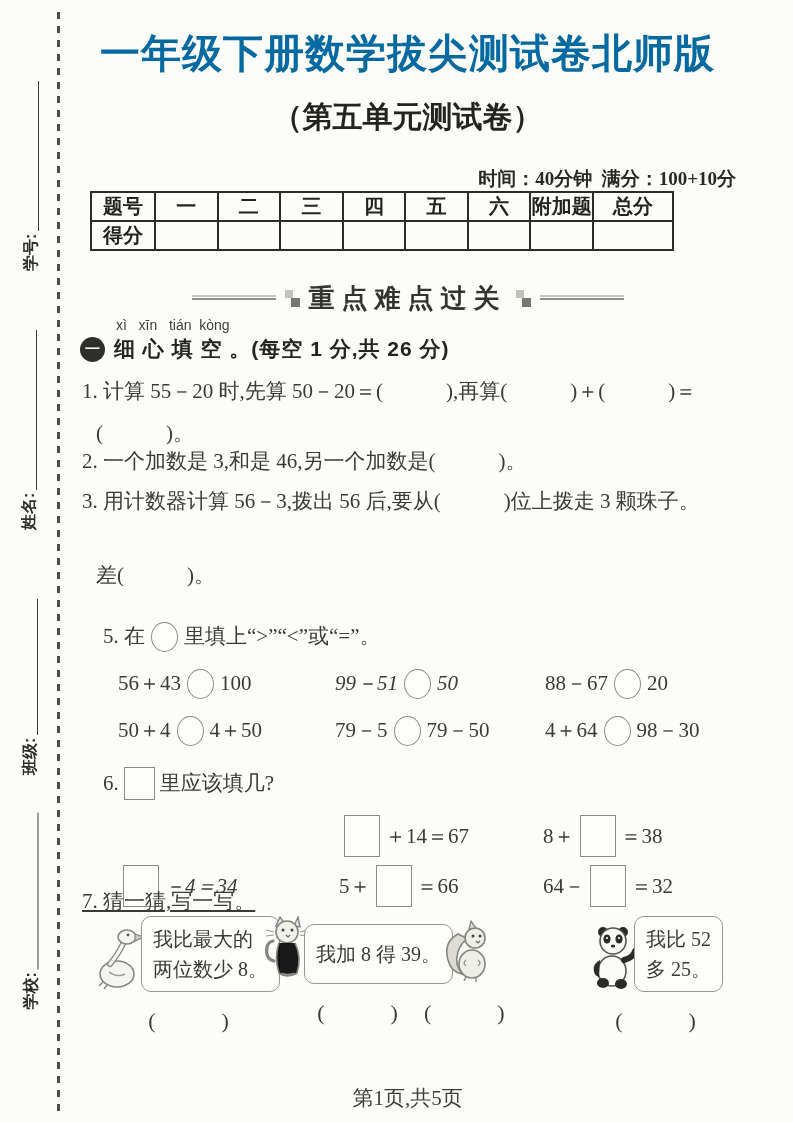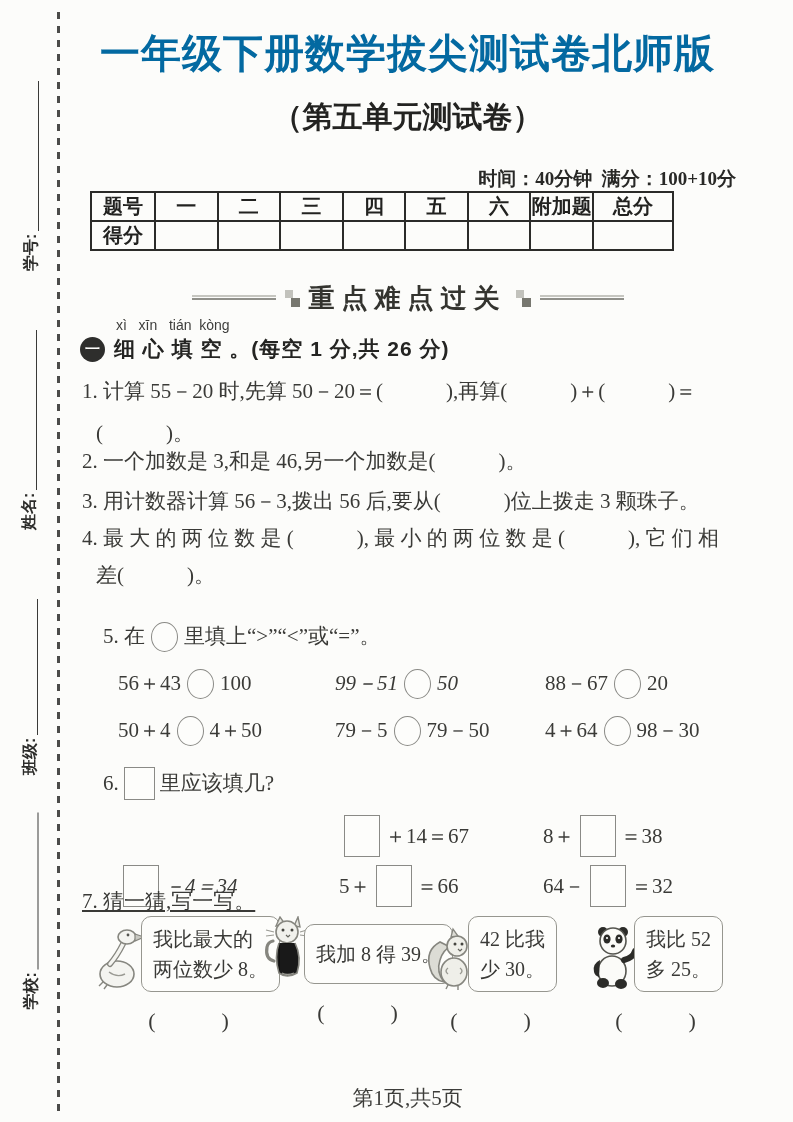--- a/index.html
+++ b/index.html
@@ -157,21 +157,20 @@
     <span class="sec-title">细 心 填 空 。(每空 1 分,共 26 分)</span>
   </div>
 
   <div class="q-line" style="top:377px;">1. 计算 55－20 时,先算 50－20＝(　　　),再算(　　　)＋(　　　)＝</div>
   <div class="q-line" style="top:419px; left:96px;">(　　　)。</div>
 
   <div class="q-line" style="top:447px;">2. 一个加数是 3,和是 46,另一个加数是(　　　)。</div>
 
   <div class="q-line" style="top:487px;">3. 用计数器计算 56－3,拨出 56 后,要从(　　　)位上拨走 3 颗珠子。</div>
 
-  <div class="q-line" style="top:524px;">4. 最 大 的 两 位 数 是 (　　　), 最 小 的 两 位 数 是 (　　　), 它 们 相</div>
   <div class="q-line" style="top:561px; left:96px;">差(　　　)。</div>
 
   <div class="q-line" style="top:597px;">
     <span>5. 在</span><span class="cmp-circle"></span><span>里填上“&gt;”“&lt;”或“=”。</span>
   </div>
   <div class="q-line" style="top:644px; left:97px;">
     <span>56＋43</span><span class="cmp-circle"></span><span>100</span>
   </div>
   <div class="q-line" style="top:644px; left:314px;font-style:italic;">
     <span>99－51</span><span class="cmp-circle"></span><span>50</span>
@@ -254,22 +253,20 @@
         <path d="M16 18 q-15 8 -10 26 q3 12 14 14 q-8-10 -4-22 q3-10 10-13 z" fill="#dcdcd5" stroke="#86867f" stroke-width="1.6"></path>
         <ellipse cx="30" cy="48" rx="13" ry="14" fill="#efefe9" stroke="#86867f" stroke-width="1.6"></ellipse>
         <circle cx="33" cy="22" r="10" fill="#efefe9" stroke="#86867f" stroke-width="1.6"></circle>
         <path d="M27 13 l2-8 5 7 z" fill="#dcdcd5" stroke="#86867f" stroke-width="1.3"></path>
         <circle cx="31" cy="20" r="1.5" fill="#44443f"></circle>
         <circle cx="38" cy="20" r="1.5" fill="#44443f"></circle>
         <path d="M34 25 l2 2 2-2" fill="none" stroke="#66665f" stroke-width="1.2"></path>
         <path d="M24 44 q-4 3 0 6 M36 44 q4 3 0 6" fill="none" stroke="#9a9a93" stroke-width="1.4"></path>
         <path d="M24 61 l-2 4 M34 62 l0 4" stroke="#86867f" stroke-width="1.4"></path>
       </svg>
-      <div class="bubble">42 比我
-少 30。</div>
     </div>
     <div class="answer">(　　　)</div>
   </div>
 
   <div class="animal-group" style="left:588px; top:916px;">
     <div class="animal-row">
       <svg class="animal-art" width="50" height="66" viewBox="0 0 50 66">
         <circle cx="15" cy="8" r="5" fill="#2b2b28"></circle>
         <circle cx="35" cy="8" r="5" fill="#2b2b28"></circle>
         <circle cx="25" cy="17" r="13" fill="#fbfbf8" stroke="#55554f" stroke-width="1.6"></circle>

